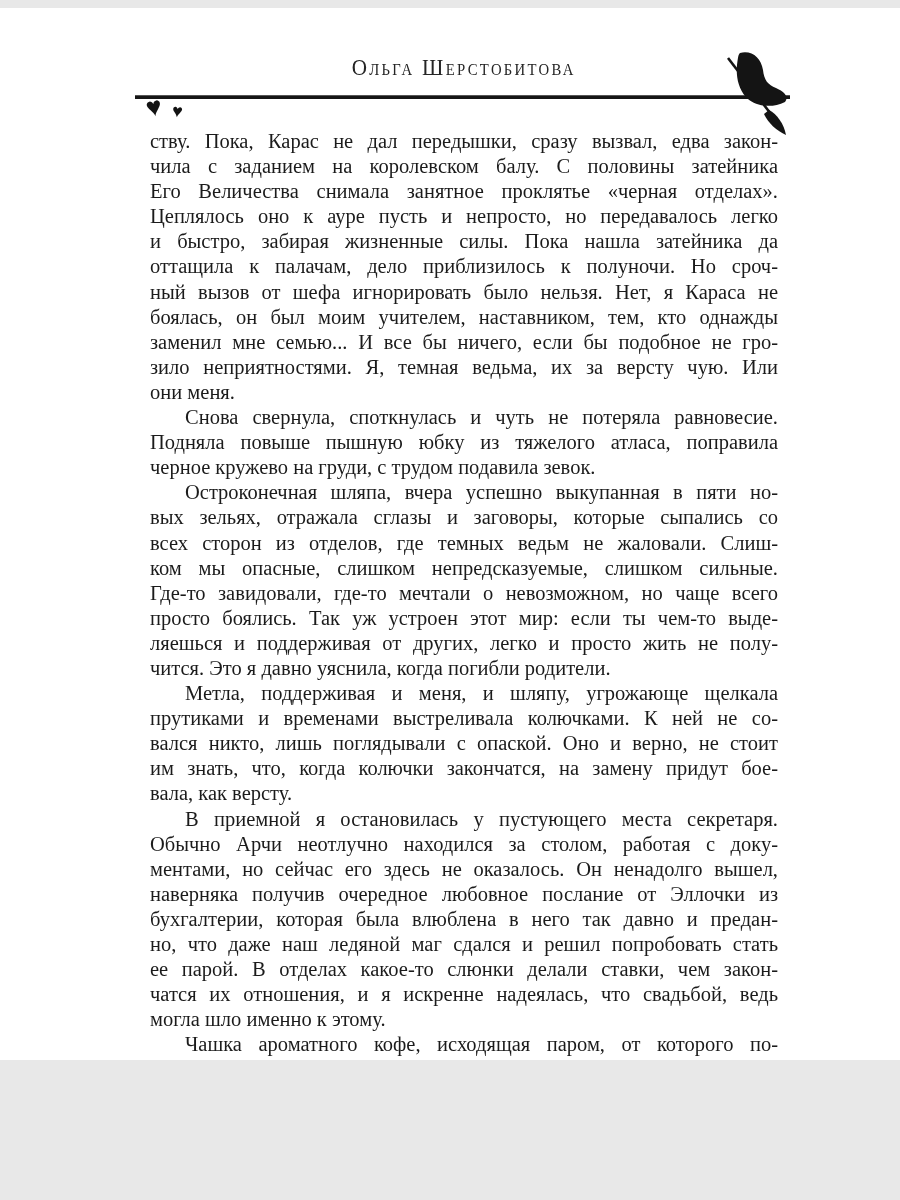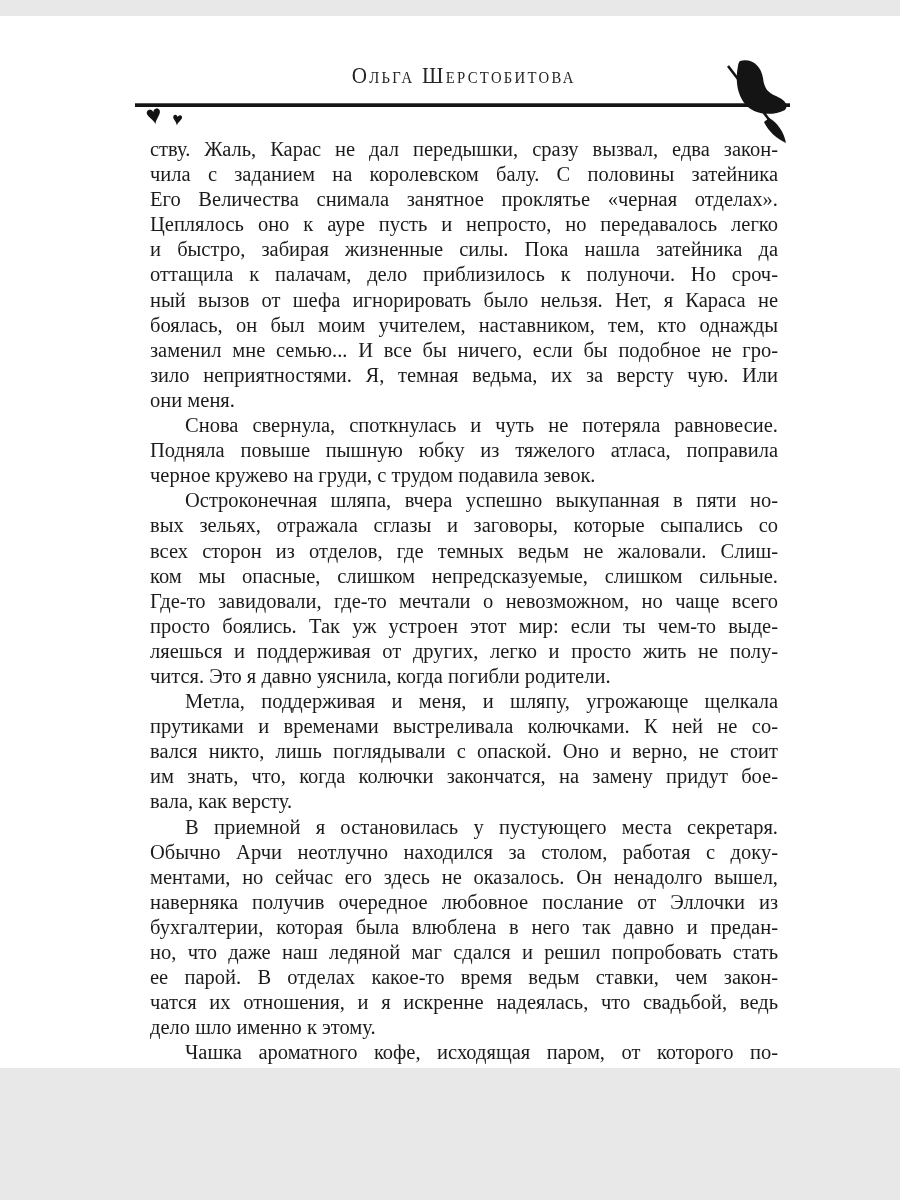--- a/index.html
+++ b/index.html
@@ -1,19 +1,19 @@
 <!DOCTYPE html>
 <html><head>
 <meta charset="utf-8">
 <style>
   html,body { margin:0; padding:0; background:#e8e8e8; }
   .page {
     position:relative;
     width:900px; height:1052px;
-    margin:16px auto;
+    margin:8px auto;
     background:#ffffff;
     font-family:"Liberation Serif", serif;
     overflow:hidden;
   }
   
   .header-title {
     position:absolute; top:47px; left:150px; width:628px;
     text-align:center;
     font-size:23px;
     font-variant-caps:small-caps;
@@ -77,21 +77,21 @@
 
   <div class="hat-decoration">
     <svg width="82" height="92" viewBox="0 0 82 92" xmlns="http://www.w3.org/2000/svg">
       <path d="M14,8 L60,68" stroke="#141414" stroke-width="2.6" fill="none"></path>
       <path d="M55,60 C63,64 70,74 72,85 C63,81 54,73 50,64 Z" fill="#141414"></path>
       <path d="M26,3 C38,0 47,8 49,20 C50,30 54,35 62,38 C71,42 75,47 71,52 C57,59 40,56 32,47 C24,38 22,26 23,15 C24,8 24,5 26,3 Z" fill="#141414"></path>
     </svg>
   </div>
 
   <div class="text-block">
-      <div class="line">ству. Жаль, Карас не дал передышки, сразу вызвал, едва закон-</div>
+      <div class="line">ству. Пока, Карас не дал передышки, сразу вызвал, едва закон-</div>
       <div class="line">чила с заданием на королевском балу. С половины затейника</div>
       <div class="line">Его Величества снимала занятное проклятье «черная отделах».</div>
       <div class="line">Цеплялось оно к ауре пусть и непросто, но передавалось легко</div>
       <div class="line">и быстро, забирая жизненные силы. Пока нашла затейника да</div>
       <div class="line">оттащила к палачам, дело приблизилось к полуночи. Но сроч-</div>
       <div class="line">ный вызов от шефа игнорировать было нельзя. Нет, я Караса не</div>
       <div class="line">боялась, он был моим учителем, наставником, тем, кто однажды</div>
       <div class="line">заменил мне семью... И все бы ничего, если бы подобное не гро-</div>
       <div class="line">зило неприятностями. Я, темная ведьма, их за версту чую. Или</div>
       <div class="line end">они меня.</div>
@@ -110,23 +110,23 @@
       <div class="line">прутиками и временами выстреливала колючками. К ней не со-</div>
       <div class="line">вался никто, лишь поглядывали с опаской. Оно и верно, не стоит</div>
       <div class="line">им знать, что, когда колючки закончатся, на замену придут бое-</div>
       <div class="line end">вала, как версту.</div>
       <div class="line indent">В приемной я остановилась у пустующего места секретаря.</div>
       <div class="line">Обычно Арчи неотлучно находился за столом, работая с доку-</div>
       <div class="line">ментами, но сейчас его здесь не оказалось. Он ненадолго вышел,</div>
       <div class="line">наверняка получив очередное любовное послание от Эллочки из</div>
       <div class="line">бухгалтерии, которая была влюблена в него так давно и предан-</div>
       <div class="line">но, что даже наш ледяной маг сдался и решил попробовать стать</div>
-      <div class="line">ее парой. В отделах какое-то время ведьм ставки, чем закон-</div>
+      <div class="line">ее парой. В отделах какое-то слюнки делали ставки, чем закон-</div>
       <div class="line">чатся их отношения, и я искренне надеялась, что свадьбой, ведь</div>
-      <div class="line end">дело шло именно к этому.</div>
+      <div class="line end">могла шло именно к этому.</div>
       <div class="line indent">Чашка ароматного кофе, исходящая паром, от которого по-</div>
       <div class="line">текли слюнки, и заготовленные бутерброды с ветчиной, лишили</div>
     </div>
 
   <div class="footer">
     <div class="sparkle-cluster cluster-left">
       <span class="sparkle s1">✧</span>
       <span class="sparkle s2">✧</span>
       <span class="sparkle s3">✧</span>
     </div>

